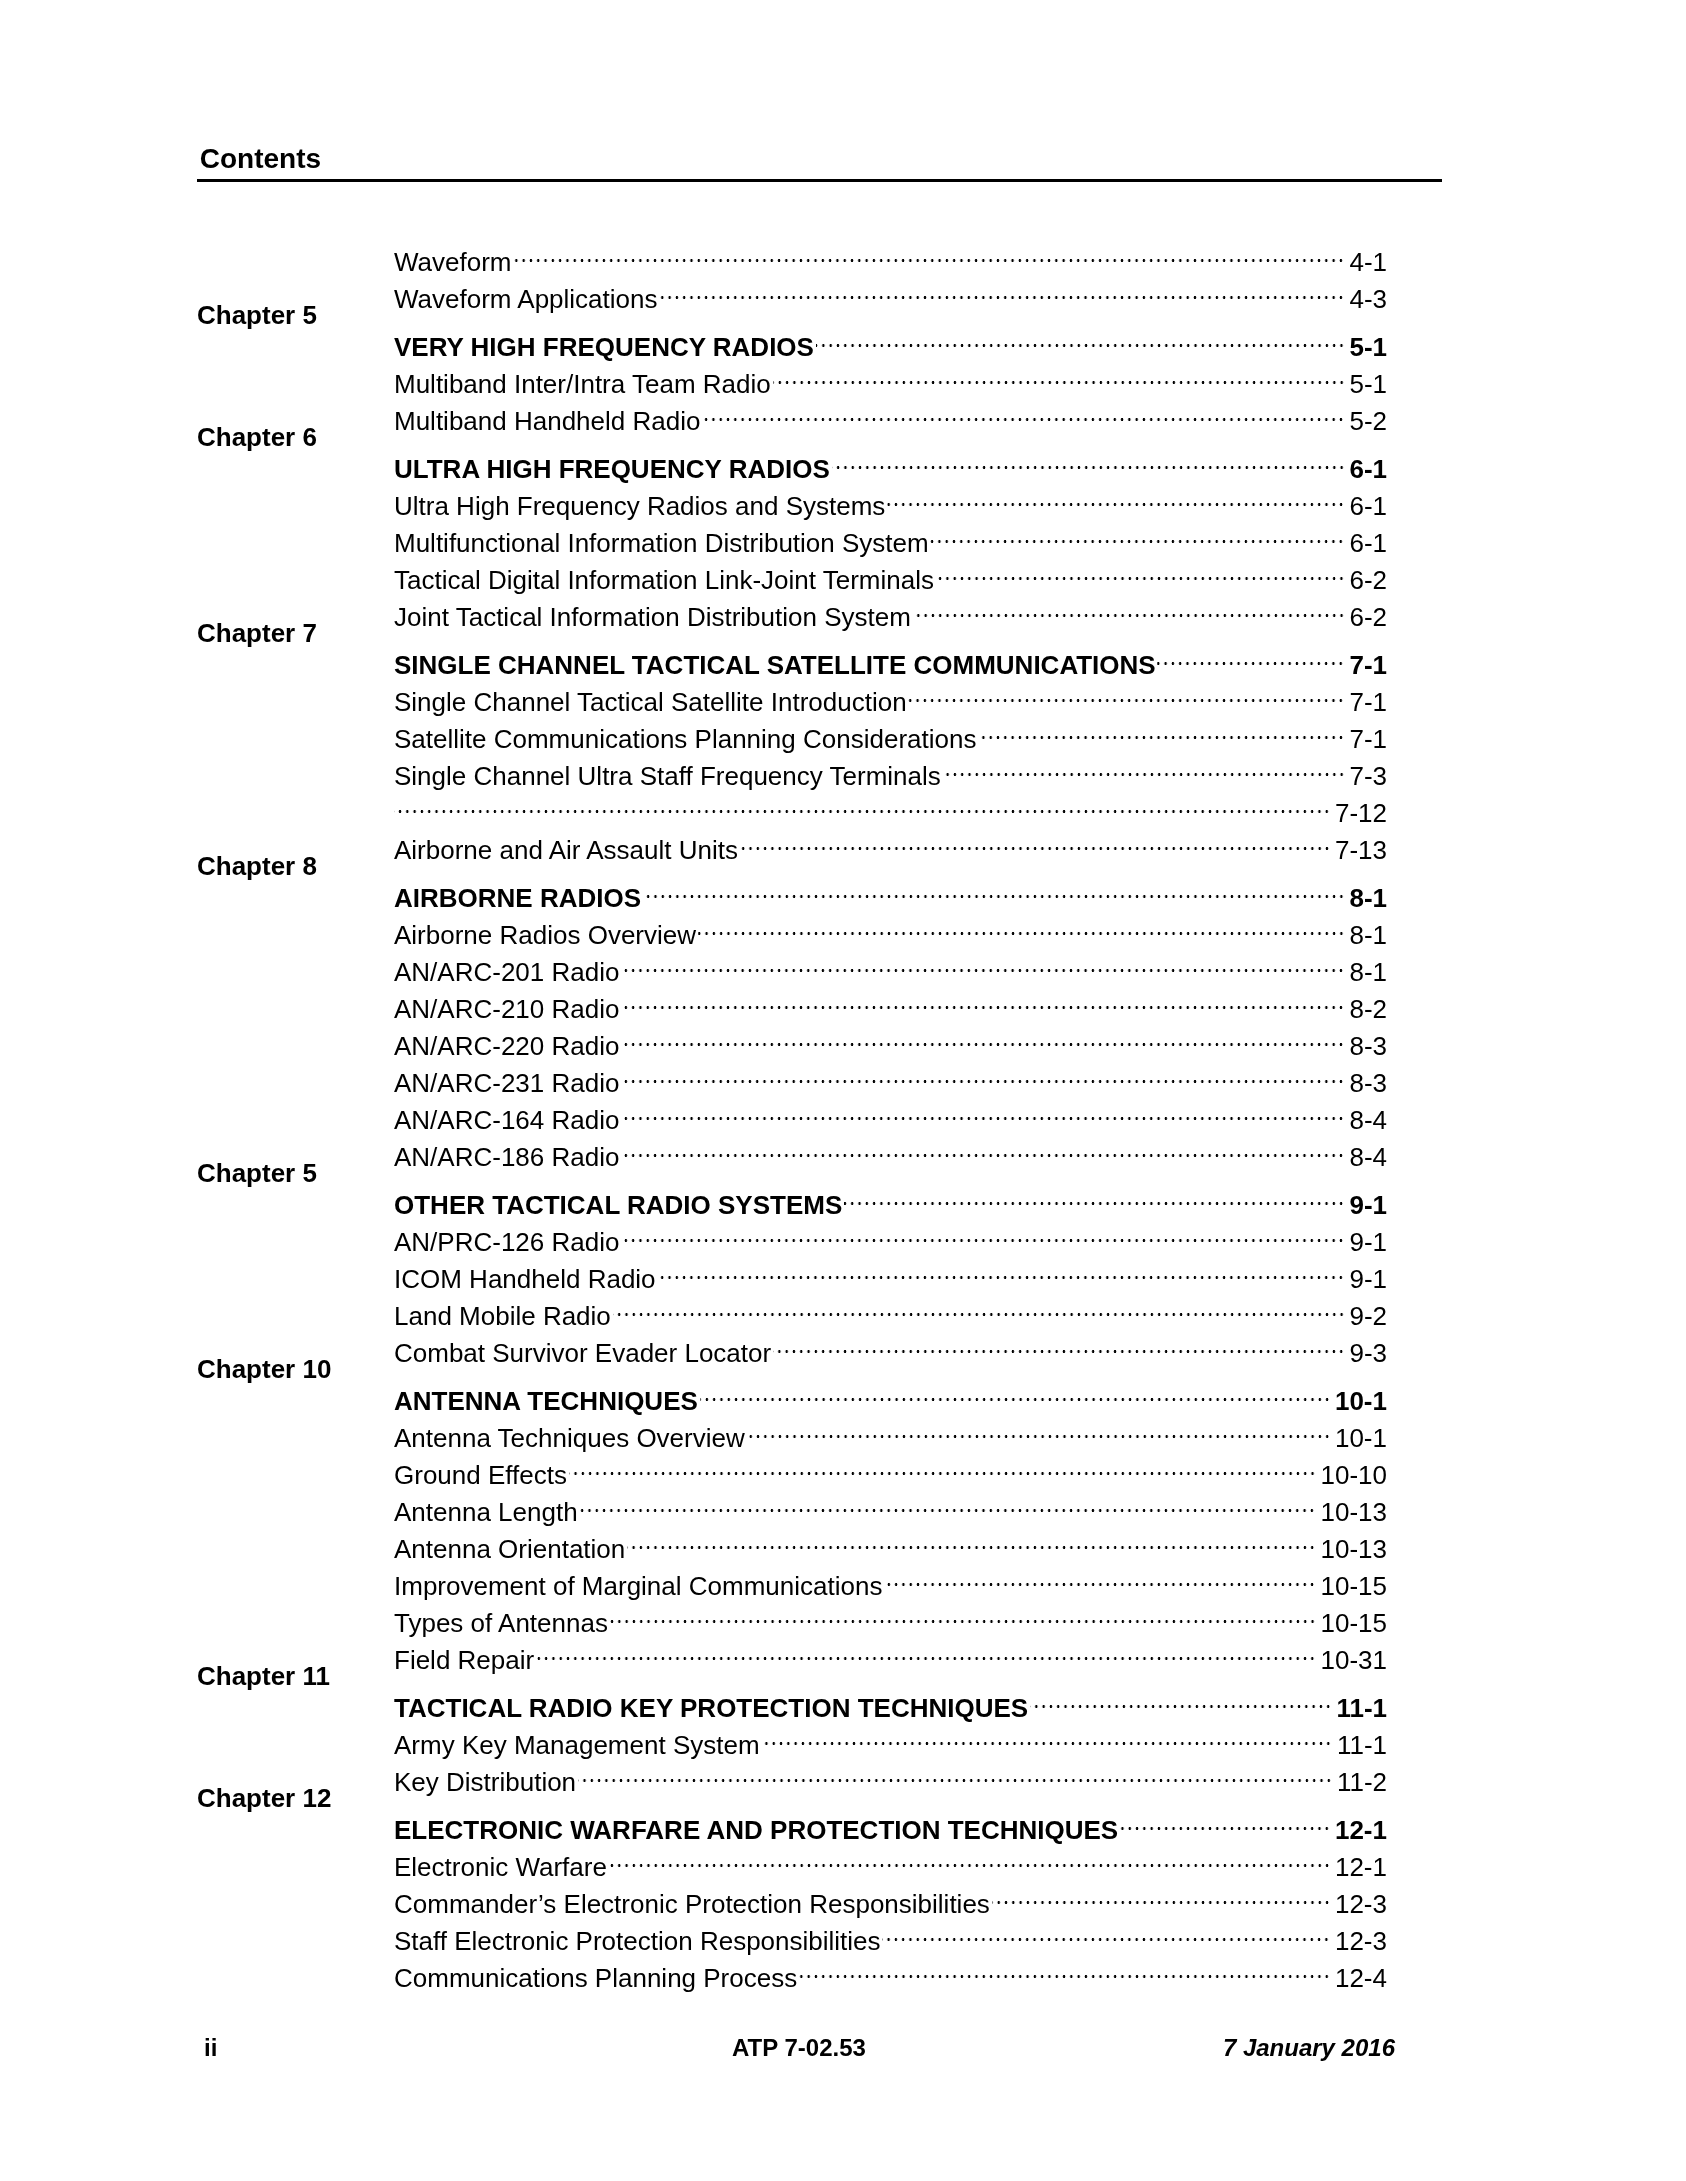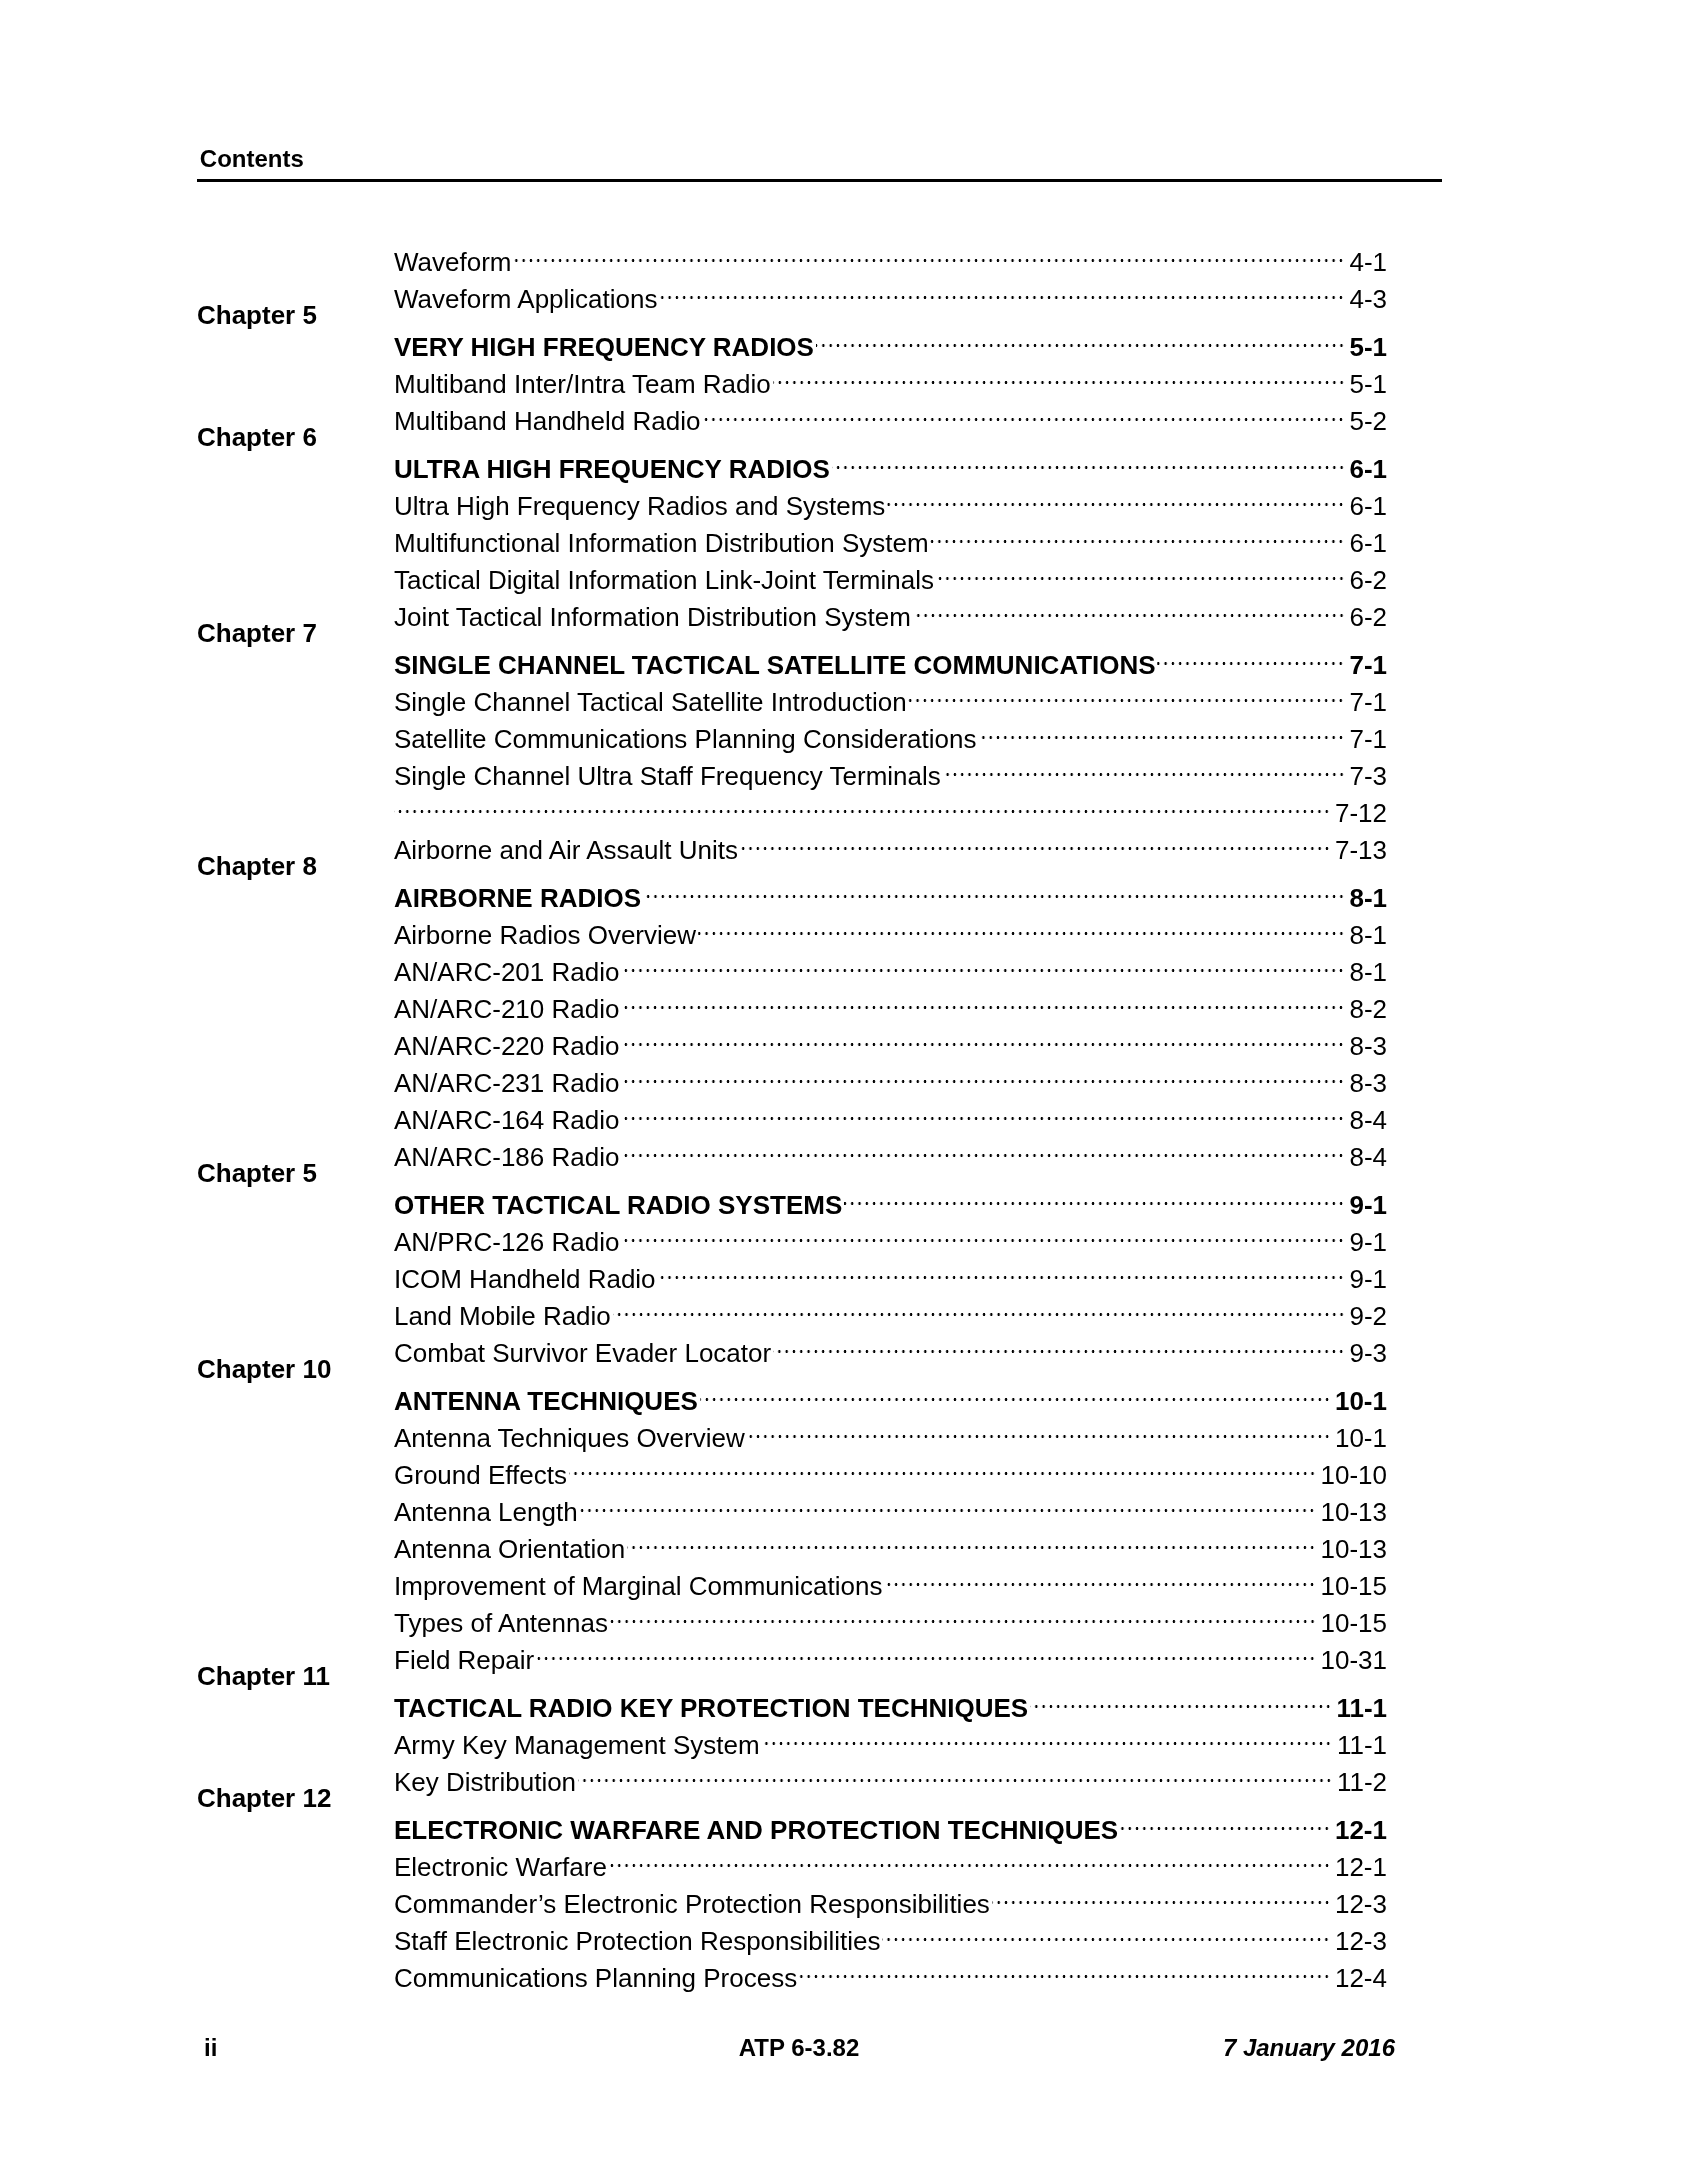--- a/index.html
+++ b/index.html
@@ -1,19 +1,19 @@
 <!DOCTYPE html>
 <html style="font-size:14.7px"><head>
 <meta charset="utf-8">
 <style>
   html, body { margin: 0; padding: 0; background: #ffffff; }
   body { width: 1686px; height: 2182px; position: relative; overflow: hidden;
          font-family: "Liberation Sans", sans-serif; color: #000; }
   .page-header { position: absolute; left: 197px; top: 145px; width: 1245px; }
-  .page-header .title { font-weight: bold; font-size: 24px; line-height: 27.5px; padding-left: 2.8px; }
+  .page-header .title { font-weight: bold; font-size: 28px; line-height: 27.5px; padding-left: 2.8px; }
   .page-header .rule { margin-top: 6.4px; height: 2.8px; background: #000; }
 
   .toc { position: absolute; left: 197px; top: 212px; width: 1190px; }
   .row { position: relative; height: 37px; line-height: 37px; font-size: 26px; }
   .row.chapter { margin-top: 11px; font-weight: bold; }
   .row.first { margin-top: 0; }
   .row .chap-label { position: absolute; left: 0; top: 0; font-weight: bold; white-space: nowrap; }
   .row .entry { position: absolute; left: 197px; right: 0; top: 0; display: flex; align-items: baseline; white-space: nowrap; }
   .row .entry .text { flex: 0 0 auto; padding-right: 1.8px; }
   .row .entry .leader { flex: 1 1 auto; overflow: hidden; position: relative; height: 37px; }
@@ -436,16 +436,16 @@
     <div class="entry">
       <span class="text">Communications Planning Process</span>
       <span class="leader"></span>
       <span class="page">12-4</span>
     </div>
   </div>
 </div>
 
 <div class="footer">
   <span class="left">ii</span>
-  <span class="center">ATP 6-3.82</span>
+  <span class="center">ATP 7-02.53</span>
   <span class="right">7 January 2016</span>
 </div>
 
 
 </body></html>

